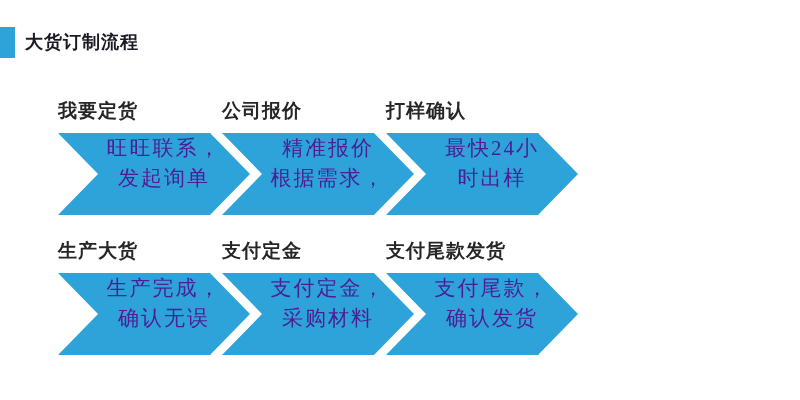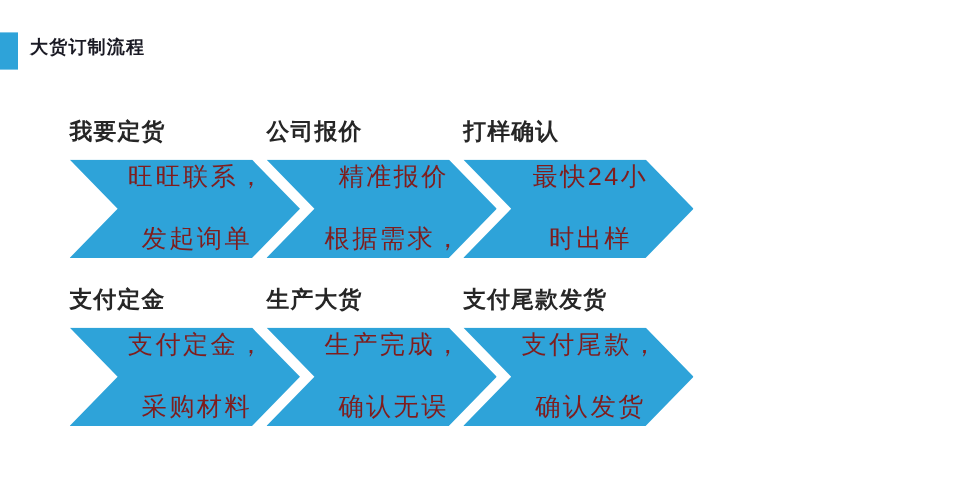--- a/index.html
+++ b/index.html
@@ -10,21 +10,21 @@
   }
   .page { position:absolute; inset:0; }
 
   
   .title-marker {
     position:absolute; left:0; top:27px; width:15px; height:31px;
     background:var(--accent,#2ea3d9);
   }
   .page-title {
     position:absolute; left:25px; top:30px; margin:0;
-    font-size:15px; font-weight:bold; color:#1a1a24;
+    font-size:18px; font-weight:bold; color:#1a1a24;
     letter-spacing:1px;
   }
 
   
   .row { position:absolute; left:58px; width:684px; height:116px; }
   .row-1 { top:99px; }
   .row-2 { top:239px; }
 
   .step { position:absolute; top:0; width:192px; height:116px; }
   .step:nth-child(1){ left:0; }
@@ -37,24 +37,24 @@
     font-size:19px; font-weight:bold; color:#262626;
     letter-spacing:1px;
     padding-right:28px; 
     box-sizing:border-box;
   }
 
   .arrow {
     width:192px; height:82px;
     background:var(--arrow-fill,#2ea3d9);
     clip-path:polygon(0 0, 152px 0, 100% 50%, 152px 100%, 0 100%, 40px 50%);
-    display:flex; flex-direction:column; justify-content:space-between; align-items:center;
+    display:flex; flex-direction:column; justify-content:flex-start; align-items:center;
     box-sizing:border-box; padding-left:48px; padding-right:28px;
-    font-family:Liberation Sans, sans-serif;
-    font-size:21px; line-height:30px; color:#7f1d1d;
+    font-family:Liberation Serif, serif;
+    font-size:21px; line-height:30px; color:#4c1d95;
     letter-spacing:2px; text-align:center;
   }
   .arrow .line:empty { display:none; }
 </style>
 </head>
 <body>
 
 <div class="page">
 
   <span class="title-marker"></span>
@@ -81,31 +81,31 @@
         <div class="step-label">打样确认</div>
         <div class="arrow">
           <div class="line">最快24小</div>
           <div class="line">时出样</div>
         </div>
       </div>
     </div>
 
     <div class="row row-2">
       <div class="step">
+        <div class="step-label">生产大货</div>
+        <div class="arrow">
+          <div class="line">生产完成，</div>
+          <div class="line">确认无误</div>
+        </div>
+      </div>
+      <div class="step">
         <div class="step-label">支付定金</div>
         <div class="arrow">
           <div class="line">支付定金，</div>
           <div class="line">采购材料</div>
-        </div>
-      </div>
-      <div class="step">
-        <div class="step-label">生产大货</div>
-        <div class="arrow">
-          <div class="line">生产完成，</div>
-          <div class="line">确认无误</div>
         </div>
       </div>
       <div class="step">
         <div class="step-label">支付尾款发货</div>
         <div class="arrow">
           <div class="line">支付尾款，</div>
           <div class="line">确认发货</div>
         </div>
       </div>
     </div>

